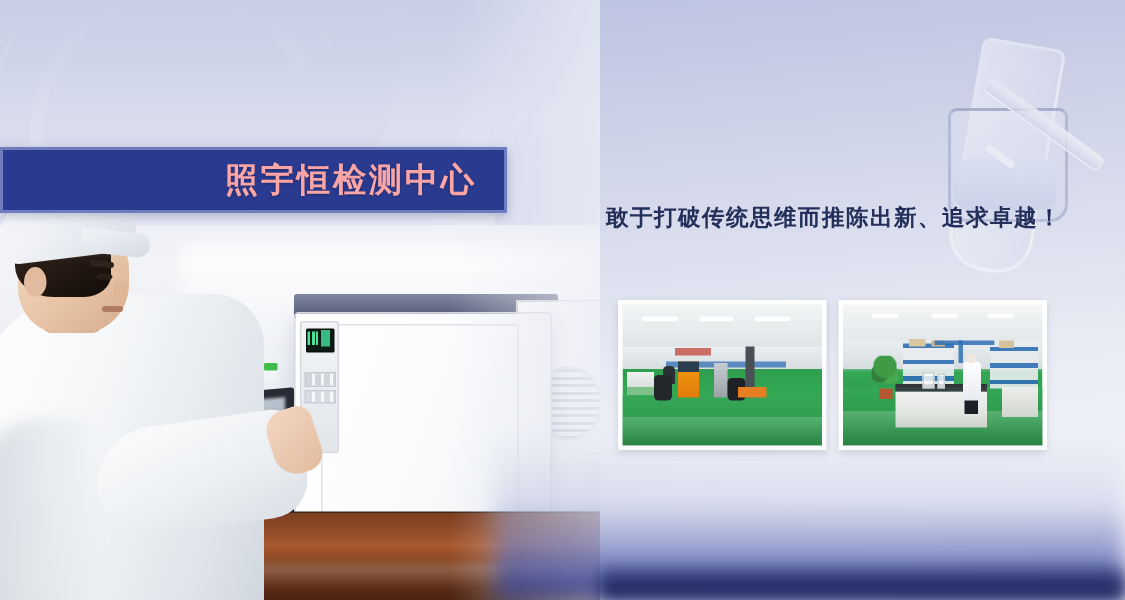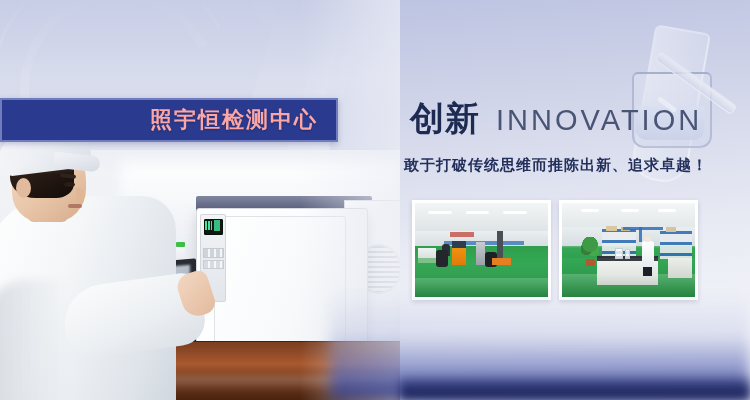--- a/index.html
+++ b/index.html
@@ -270,21 +270,21 @@
   .headline-cn{
     font-size:34px;font-weight:bold;color:#1d2a52;letter-spacing:1px;
     font-family:"DejaVu Sans","Liberation Sans",sans-serif;
   }
   .headline-en{
     margin-left:16px;
     font-size:29px;color:#4a5575;letter-spacing:3px;font-weight:300;
     font-family:"Liberation Sans",sans-serif;
   }
   .subline{
-    position:absolute;left:404px;top:156px;
+    position:absolute;left:404px;top:136px;
     font-size:15px;font-weight:bold;color:#24305c;letter-spacing:1px;
     white-space:nowrap;
   }
 
   
   .beaker{position:absolute;right:8px;top:28px;width:130px;height:150px;opacity:.55;}
   .tube{
     position:absolute;left:30px;top:0;width:52px;height:150px;
     background:linear-gradient(100deg,rgba(255,255,255,.75),rgba(214,221,238,.45));
     border:2px solid rgba(255,255,255,.75);border-radius:6px 6px 24px 24px;
@@ -473,24 +473,20 @@
     <div class="beaker-cup"></div>
     <div class="beaker-liquid"></div>
     <div class="pipette"></div>
     <div class="pipette-tip"></div>
   </div>
 
   <div class="title-banner">
     <span class="title-text">照宇恒检测中心</span>
   </div>
 
-  <div class="headline">
-    <span class="headline-cn">创新</span>
-    <span class="headline-en">INNOVATION</span>
-  </div>
   <div class="subline">敢于打破传统思维而推陈出新、追求卓越！</div>
 
   <div class="photos">
     <div class="photo">
       <div class="photo-inner">
         <div class="lab1"></div>
         <div class="lab1-ceil"></div>
         <div class="lab1-light l1"></div>
         <div class="lab1-light l2"></div>
         <div class="lab1-light l3"></div>

